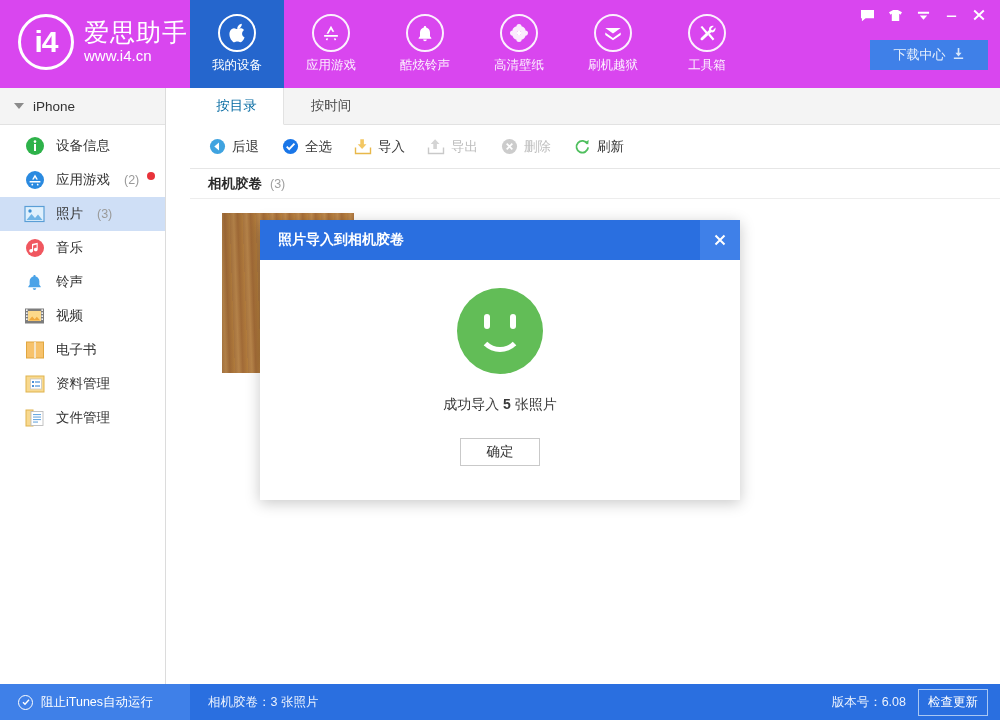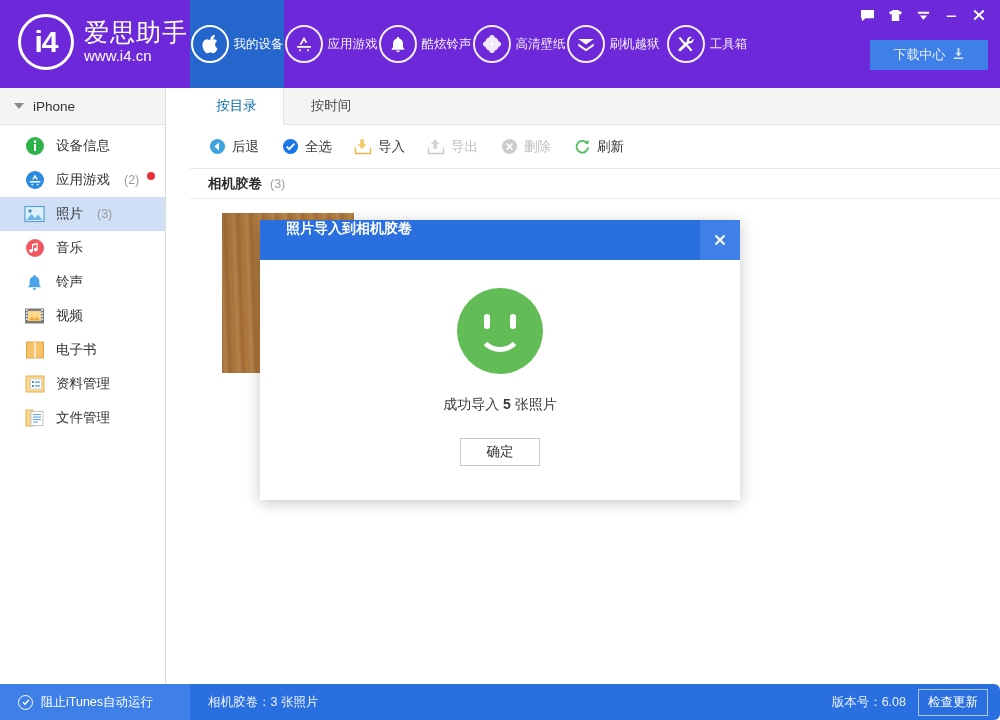--- a/index.html
+++ b/index.html
@@ -13,21 +13,21 @@
   #app {
     position: relative;
     width: 1000px; height: 720px;
     background: #ffffff;
   }
 
   
   .topbar {
     position: absolute; left: 0; top: 0;
     width: 1000px; height: 88px;
-    background: #6d28d9;
+    background: #d946ef;
     overflow: hidden;
   }
   .brand {
     position: absolute; left: 18px; top: 14px;
     display: flex; align-items: center; gap: 10px;
   }
   .brand-logo {
     width: 56px; height: 56px; border-radius: 50%;
     border: 3px solid #ffffff;
     display: flex; align-items: center; justify-content: center;
@@ -44,21 +44,21 @@
   .brand-url {
     color: #ffffff; font-size: 15px; line-height: 1.2; margin-top: 0;
   }
 
   .navwrap {
     position: absolute; left: 190px; top: 0;
     height: 88px; display: flex; align-items: stretch;
   }
   .navitem {
     width: 94px; height: 88px;
-    display: flex; flex-direction: row;
+    display: flex; flex-direction: column;
     align-items: center; justify-content: center;
     gap: 5px; cursor: pointer;
   }
   .navitem.active { background: #2566cd; }
   .navicon {
     width: 38px; height: 38px; border-radius: 50%;
     border: 2px solid rgba(255,255,255,0.92);
     display: flex; align-items: center; justify-content: center;
     color: #ffffff;
   }
@@ -212,22 +212,22 @@
   .overlay { position: absolute; left: 0; top: 0; width: 1000px; height: 720px; pointer-events: none; }
   .dialog {
     position: absolute; left: 260px; top: 220px;
     width: 480px; height: 280px;
     background: #ffffff;
     box-shadow: 0 3px 14px rgba(0,0,0,0.22);
     pointer-events: auto;
   }
   .dlg-title {
     height: 40px; background: #2a6fe0;
-    display: flex; align-items: flex-start;
-    padding-left: 26px;
+    display: flex; align-items: center;
+    padding-left: 18px;
     color: #ffffff; font-size: 14px; font-weight: bold;
     position: relative;
   }
   .dlg-close {
     position: absolute; right: 0; top: 0;
     width: 40px; height: 40px;
     background: #3f80e8;
     display: flex; align-items: center; justify-content: center;
     color: #ffffff; font-size: 16px; cursor: pointer;
   }
@@ -271,21 +271,21 @@
     display: flex; align-items: center; justify-content: center;
     font-size: 13.5px; color: #333;
     cursor: pointer;
   }
 
   
   .statusbar {
     position: absolute; left: 0; top: 684px;
     width: 1000px; height: 36px;
     background: #2a6fe0;
-    display: flex; align-items: stretch; border-radius: 6px;
+    display: flex; align-items: stretch;
   }
   .sb-left {
     width: 190px; background: #3f80e8;
     display: flex; align-items: center; gap: 8px;
     padding-left: 18px;
     color: #ffffff; font-size: 12.5px; cursor: pointer;
   }
   .check-ring {
     width: 15px; height: 15px; border-radius: 50%;
     border: 1.5px solid #ffffff;

